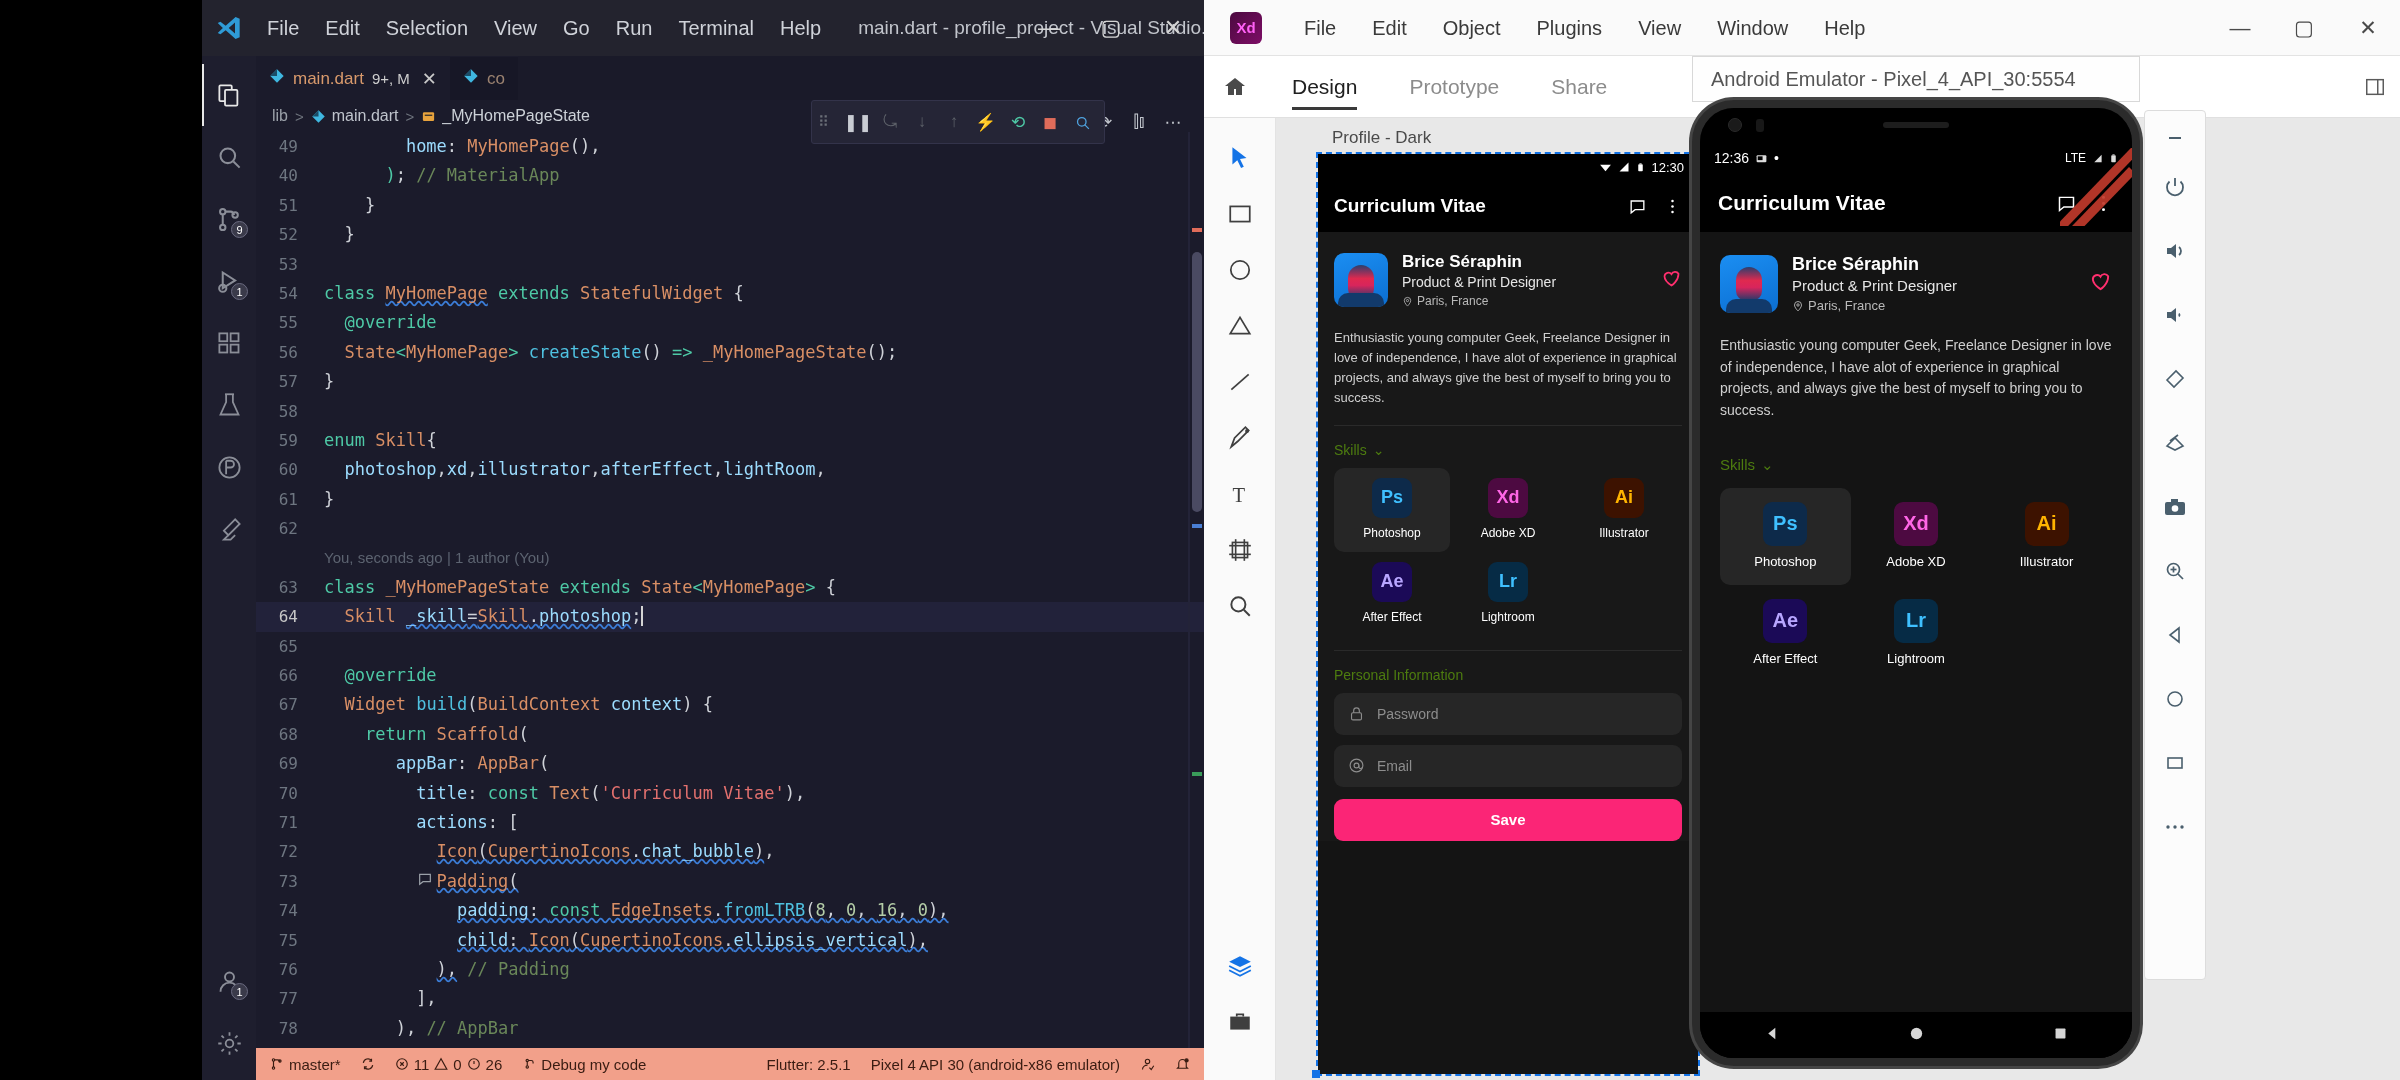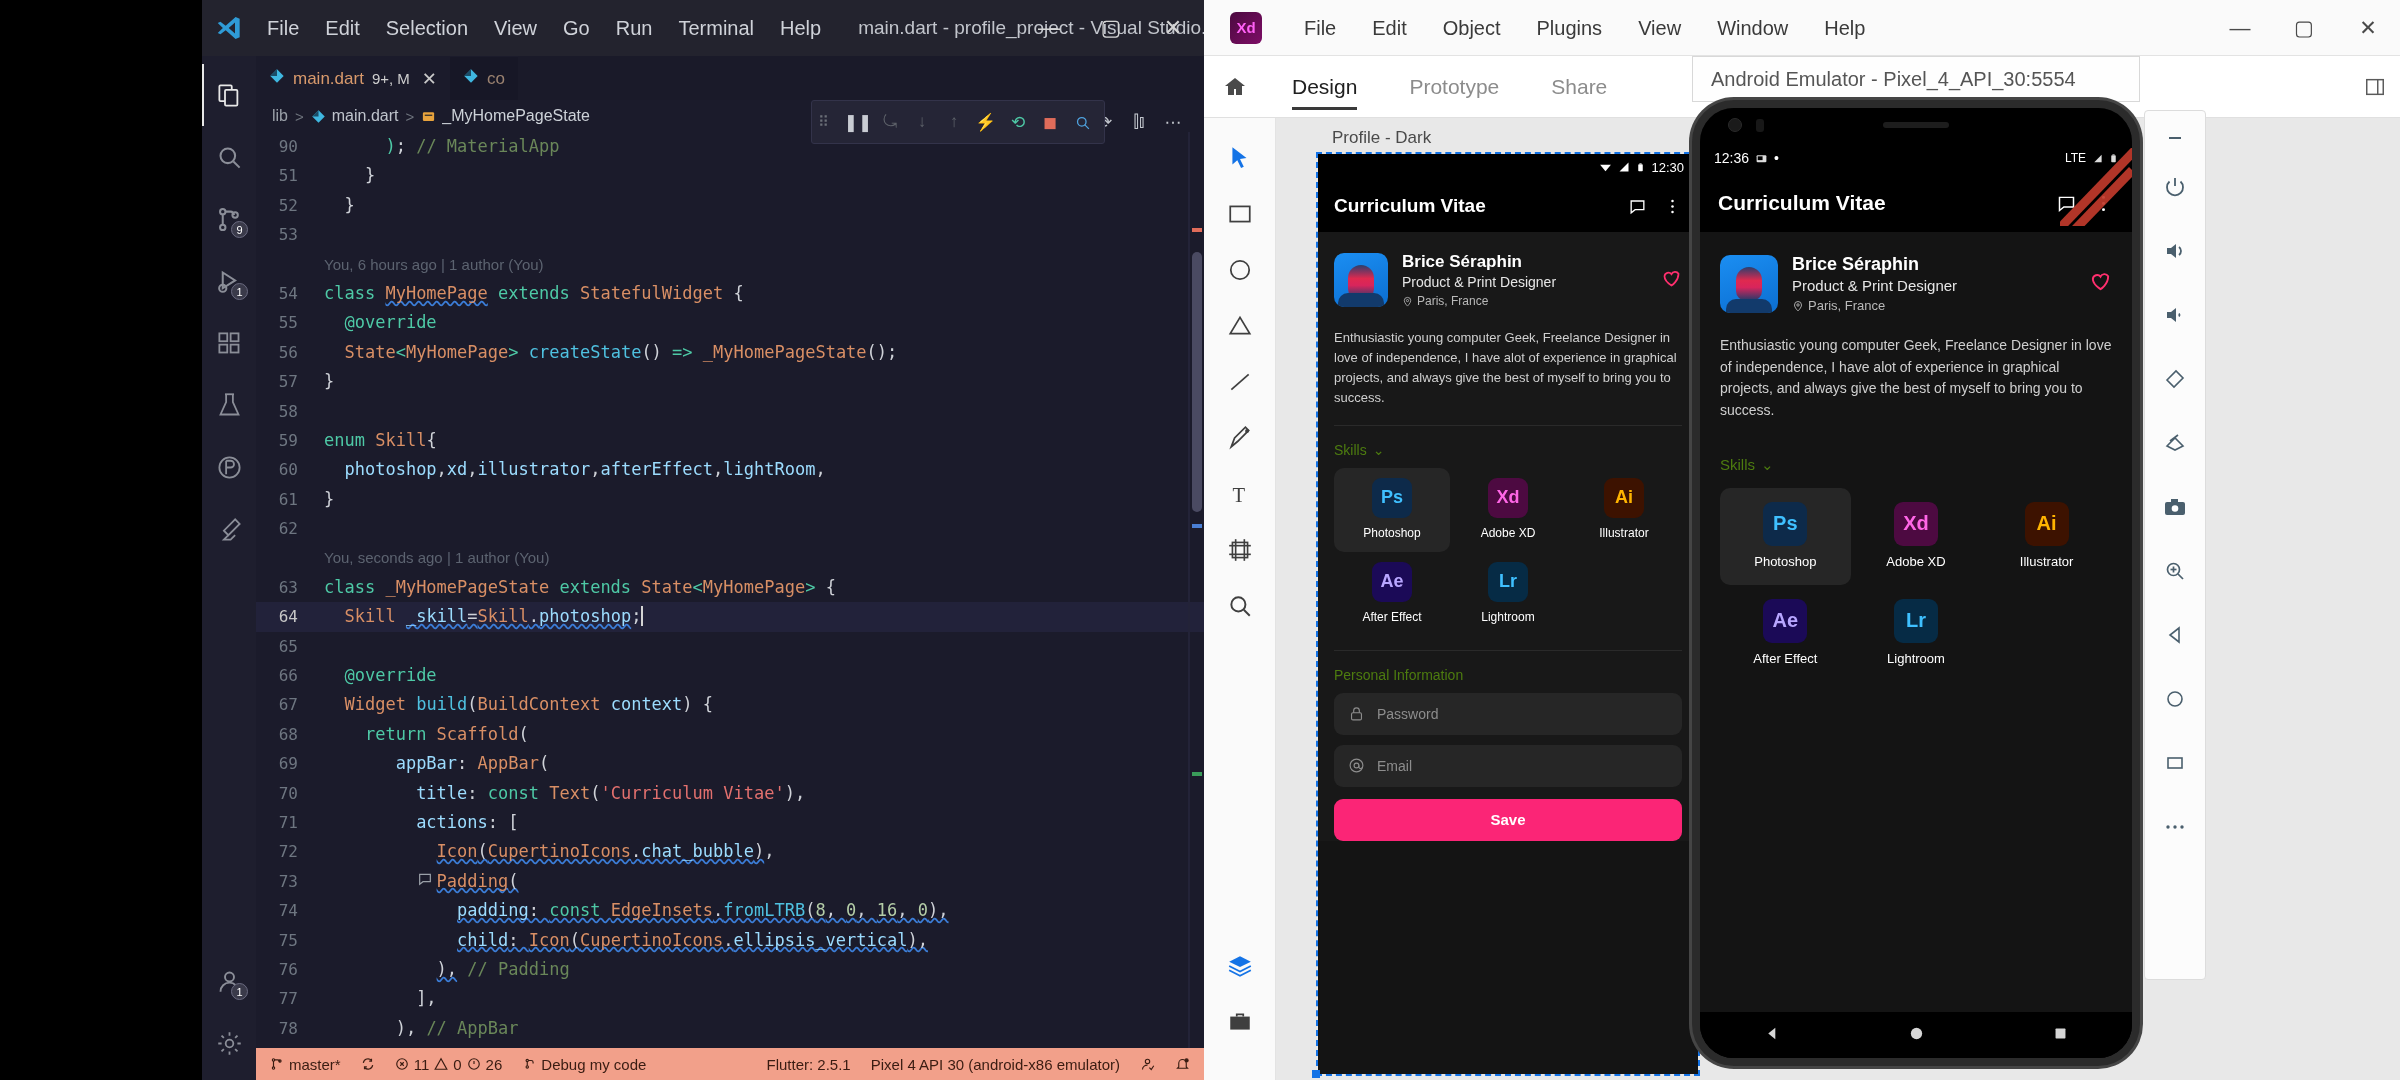--- a/index.html
+++ b/index.html
@@ -392,25 +392,25 @@
             <svg viewBox="0 0 24 24" width="15" height="15">
                 <rect x="3" y="5" width="18" height="14" rx="2" fill="#e8a33d"></rect>
                 <rect x="6" y="9" width="12" height="2" fill="#2b2b2b"></rect>
               </svg>
             <span>_MyHomePageState</span>
           </span>
         </div>
 
         <div class="codearea">
           <div class="codelines">
-            <div class="cl-row"><span class="gutter">90</span><span class="codetxt"><span class="plain">      </span><span class="kw">)</span><span class="pun">; </span><span class="cmt">// MaterialApp</span></span></div>
+            <div class="cl-row"><span class="gutter">49</span><span class="codetxt"><span class="plain">        </span><span class="var">home</span><span class="pun">: </span><span class="typ">MyHomePage</span><span class="pun">(),</span></span></div>
+            <div class="cl-row"><span class="gutter">40</span><span class="codetxt"><span class="plain">      </span><span class="kw">)</span><span class="pun">; </span><span class="cmt">// MaterialApp</span></span></div>
             <div class="cl-row"><span class="gutter">51</span><span class="codetxt"><span class="plain">    </span><span class="pun">}</span></span></div>
             <div class="cl-row"><span class="gutter">52</span><span class="codetxt"><span class="plain">  </span><span class="pun">}</span></span></div>
             <div class="cl-row"><span class="gutter">53</span><span class="codetxt"></span></div>
-            <div class="blame">You, 6 hours ago | 1 author (You)</div>
             <div class="cl-row"><span class="gutter">54</span><span class="codetxt"><span class="kw">class </span><span class="typ squig">MyHomePage</span><span class="plain"> </span><span class="kw">extends</span><span class="plain"> </span><span class="typ">StatefulWidget</span><span class="pun"> {</span></span></div>
             <div class="cl-row"><span class="gutter">55</span><span class="codetxt"><span class="plain">  </span><span class="green">@override</span></span></div>
             <div class="cl-row"><span class="gutter">56</span><span class="codetxt"><span class="plain">  </span><span class="typ">State</span><span class="kw">&lt;</span><span class="typ">MyHomePage</span><span class="kw">&gt;</span><span class="plain"> </span><span class="fn">createState</span><span class="pun">() </span><span class="kw">=&gt;</span><span class="plain"> </span><span class="typ">_MyHomePageState</span><span class="pun">();</span></span></div>
             <div class="cl-row"><span class="gutter">57</span><span class="codetxt"><span class="pun">}</span></span></div>
             <div class="cl-row"><span class="gutter">58</span><span class="codetxt"></span></div>
             <div class="cl-row"><span class="gutter">59</span><span class="codetxt"><span class="kw">enum </span><span class="typ">Skill</span><span class="pun">{</span></span></div>
             <div class="cl-row"><span class="gutter">60</span><span class="codetxt"><span class="plain">  </span><span class="var">photoshop</span><span class="pun">,</span><span class="var">xd</span><span class="pun">,</span><span class="var">illustrator</span><span class="pun">,</span><span class="var">afterEffect</span><span class="pun">,</span><span class="var">lightRoom</span><span class="pun">,</span></span></div>
             <div class="cl-row"><span class="gutter">61</span><span class="codetxt"><span class="pun">}</span></span></div>
             <div class="cl-row"><span class="gutter">62</span><span class="codetxt"></span></div>
             <div class="blame">You, seconds ago | 1 author (You)</div>

